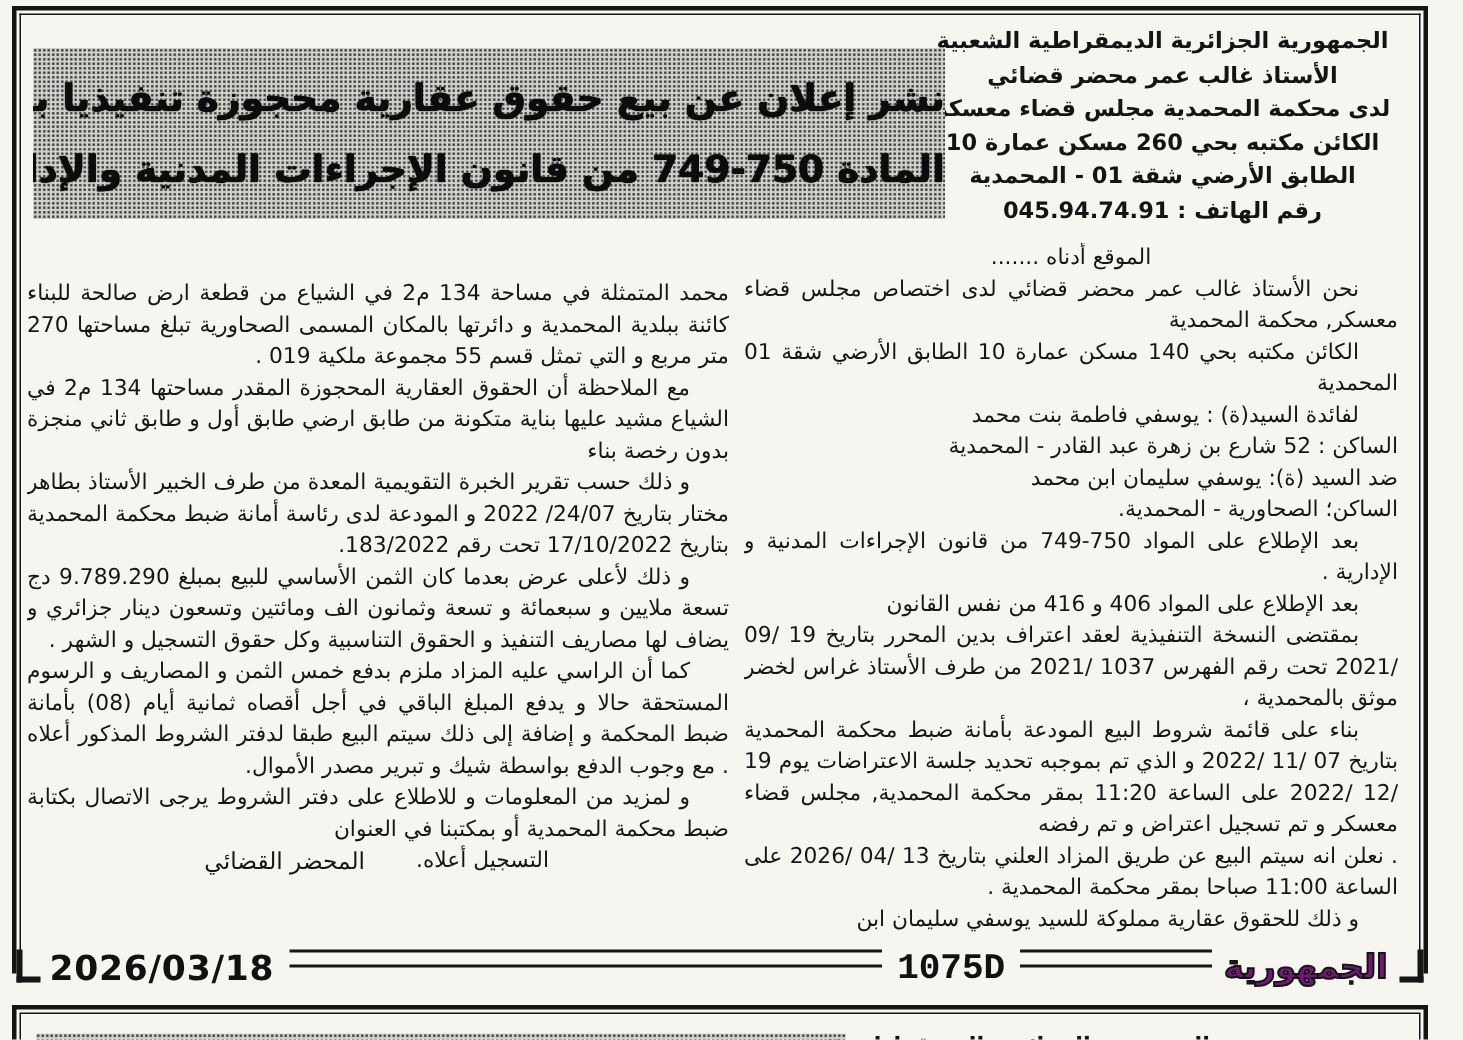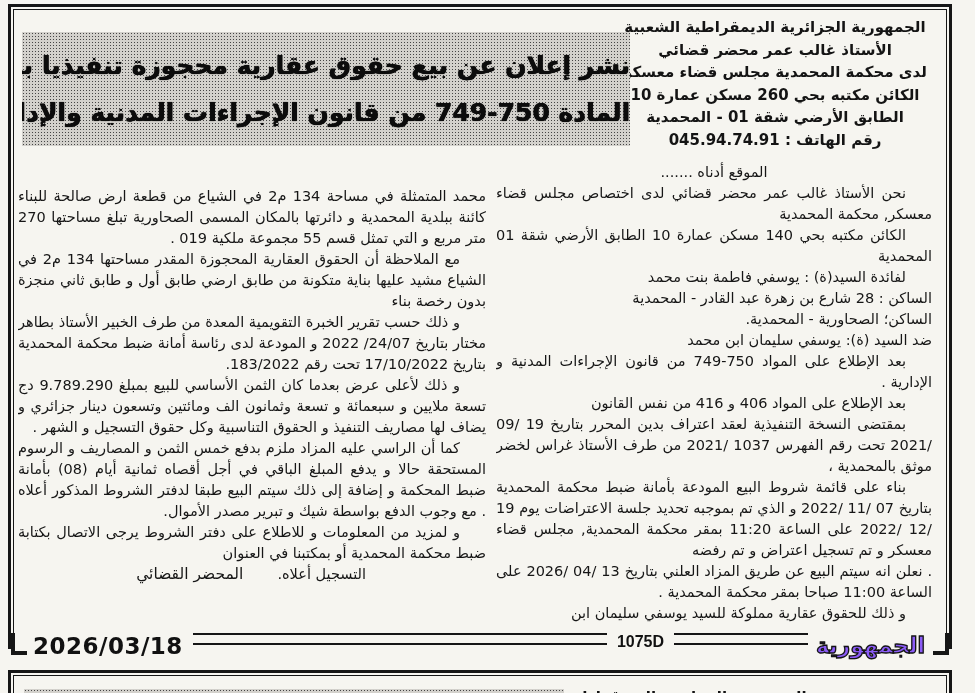--- a/index.html
+++ b/index.html
@@ -57,26 +57,26 @@
   .corner-l{border-left:4px solid #161616;border-bottom:4px solid #161616;}
   .corner-r{border-right:4px solid #161616;border-bottom:4px solid #161616;}
   .rule{height:8px;border-top:2px solid #161616;border-bottom:2px solid #161616;flex:1;}
   .rule-a{flex:3.4;}
   .rule-b{flex:1.1;}
   .footer-date{
     flex:0 0 auto;padding:0 10px 0 6px;font-weight:bold;font-size:23px;
     letter-spacing:.5px;color:#111;
   }
   .footer-ref{
-    flex:0 0 auto;padding:0 10px;font-family:Liberation Sans, sans-serif;
-    font-weight:bold;font-size:16px;color:#111;
+    flex:0 0 auto;padding:0 10px;font-family:Liberation Mono, monospace;
+    font-weight:bold;font-size:24px;color:#111;
   }
   .footer-logo{
     flex:0 0 auto;padding:0 8px;direction:rtl;font-weight:bold;font-size:22px;
-    color:#8b5cf6;-webkit-text-stroke:1.3px #141414;text-shadow:0 0 1px #141414;
+    color:#701a75;-webkit-text-stroke:1.3px #141414;text-shadow:0 0 1px #141414;
     letter-spacing:1px;
   }
   
   .next-box{
     position:absolute;left:8px;top:670px;width:938px;height:60px;
     border:3px solid #161616;
   }
   .next-inner{
     position:absolute;left:2px;right:2px;top:2px;bottom:2px;border:1px solid #161616;
   }
@@ -109,23 +109,23 @@
     <div class="title-box">
       <div class="title-line">نشر إعلان عن بيع حقوق عقارية محجوزة تنفيذيا بالمزاد العلني</div>
       <div class="title-line">المادة 750-749 من قانون الإجراءات المدنية والإدارية</div>
     </div>
 
     <div class="col col-right">
       <p class="para center">الموقع أدناه .......</p>
       <p class="para ind">نحن الأستاذ غالب عمر محضر قضائي لدى اختصاص مجلس قضاء معسكر, محكمة المحمدية</p>
       <p class="para ind">الكائن مكتبه بحي 140 مسكن عمارة 10 الطابق الأرضي شقة 01 المحمدية</p>
       <p class="para ind">لفائدة السيد(ة) : يوسفي فاطمة بنت محمد</p>
-      <p class="para">الساكن : 28 شارع بن زهرة عبد القادر - المحمدية</p>
+      <p class="para">الساكن : 52 شارع بن زهرة عبد القادر - المحمدية</p>
+      <p class="para">ضد السيد (ة): يوسفي سليمان ابن محمد</p>
       <p class="para">الساكن؛ الصحاورية - المحمدية.</p>
-      <p class="para">ضد السيد (ة): يوسفي سليمان ابن محمد</p>
       <p class="para ind">بعد الإطلاع على المواد 750-749 من قانون الإجراءات المدنية و الإدارية .</p>
       <p class="para ind">بعد الإطلاع على المواد 406 و 416 من نفس القانون</p>
       <p class="para ind">بمقتضى النسخة التنفيذية لعقد اعتراف بدين المحرر بتاريخ 19 /09 /2021 تحت رقم الفهرس 1037 /2021 من طرف الأستاذ غراس لخضر موثق بالمحمدية ،</p>
       <p class="para ind">بناء على قائمة شروط البيع المودعة بأمانة ضبط محكمة المحمدية بتاريخ 07 /11 /2022 و الذي تم بموجبه تحديد جلسة الاعتراضات يوم 19 /12 /2022 على الساعة 11:20 بمقر محكمة المحمدية, مجلس قضاء معسكر و تم تسجيل اعتراض و تم رفضه</p>
       <p class="para">. نعلن انه سيتم البيع عن طريق المزاد العلني بتاريخ 13 /04 /2026 على الساعة 11:00 صباحا بمقر محكمة المحمدية .</p>
       <p class="para ind">و ذلك للحقوق عقارية مملوكة للسيد يوسفي سليمان ابن</p>
     </div>
 
     <div class="col col-left">
       <p class="para">محمد المتمثلة في مساحة 134 م2 في الشياع من قطعة ارض صالحة للبناء كائنة ببلدية المحمدية و دائرتها بالمكان المسمى الصحاورية تبلغ مساحتها 270 متر مربع و التي تمثل قسم 55 مجموعة ملكية 019 .</p>

